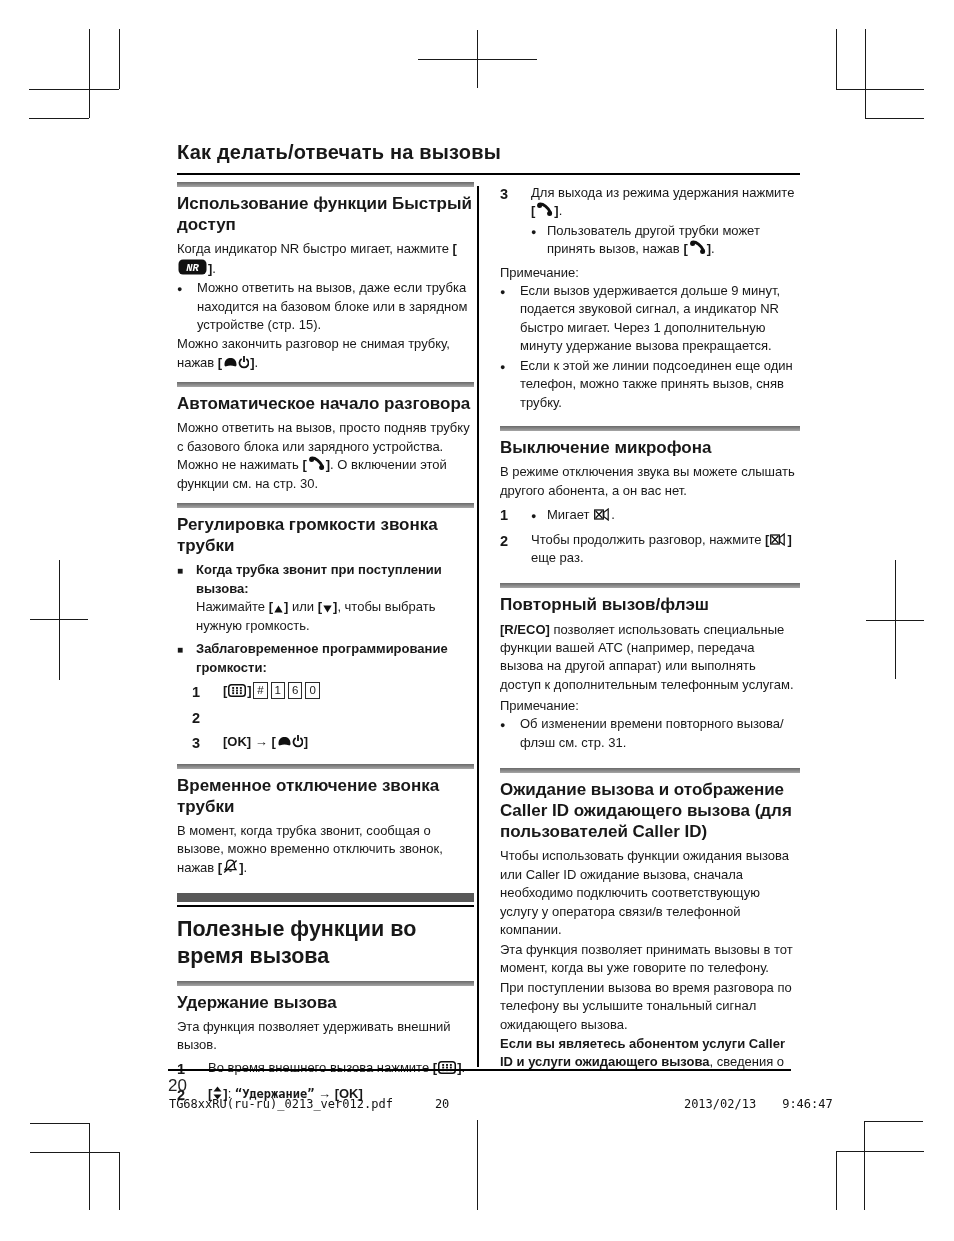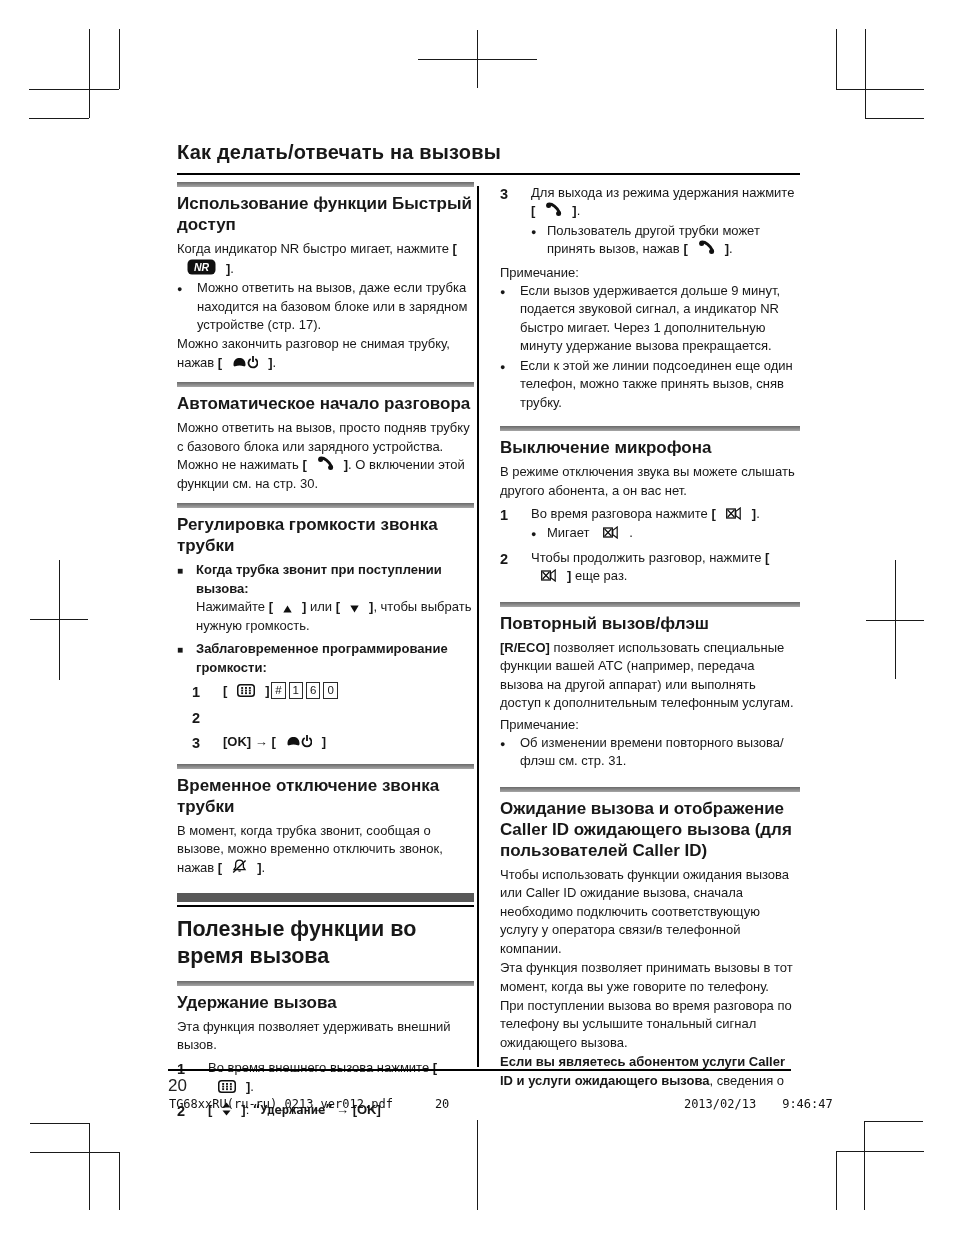--- a/index.html
+++ b/index.html
@@ -40,21 +40,21 @@
   .sqhead{font-weight:bold;}
 
   .step{display:flex;font-size:13px;line-height:1.42;margin:5px 0;}
   .step .n{width:31px;flex:none;font-weight:bold;font-size:14.5px;}
   .step .bd{flex:1;}
   .steps-ind{margin-left:15px;}
 
   .keybox{display:inline-block;border:1px solid #2a2a2a;padding:0 3px;margin:0 1.5px;
           font-size:11.5px;line-height:15px;vertical-align:1px;}
   .lcd{font-family:"DejaVu Sans Mono",monospace;font-weight:bold;font-size:12px;}
-  .icn{display:inline-block;vertical-align:-2px;line-height:0;margin:0 10px;}
+  .icn{display:inline-block;vertical-align:-2px;line-height:0;margin:0 1px;font-family:Liberation Mono, monospace;}
 
   .footrule{position:absolute;left:168px;top:1069px;width:623px;height:2px;background:#000;}
   .pageno{position:absolute;left:168px;top:1076px;font-size:17px;color:#222;}
   .printfoot{position:absolute;top:1083px;font-family:"DejaVu Sans Mono",monospace;font-size:12px;color:#111;white-space:pre;}
   .pf-left{left:140px;}
   .pf-right{left:655px;}
   .pf-gap{display:inline-block;width:42px;}
   .pf-gap2{display:inline-block;width:26px;}
 </style>
 </head>
@@ -100,21 +100,21 @@
 
         <div class="sec">
           <div class="secbar"></div>
           <h3>Использование функции Быстрый доступ</h3>
           <div class="p">Когда индикатор NR быстро мигает, нажмите <b>[</b><span class="icn"><svg width="29" height="16" viewBox="0 0 29 16">
                   <rect x="0.5" y="0.5" width="28" height="15" rx="4.5" fill="#101010"></rect>
                   <text x="14.5" y="12" text-anchor="middle" font-size="10.5" font-weight="bold" font-style="italic" fill="#ffffff">NR</text>
                 </svg></span><b>]</b>.</div>
           <div class="bul">
             <span class="mk">●</span>
-            <div class="bd">Можно ответить на вызов, даже если трубка находится на базовом блоке или в зарядном устройстве (стр. 17).</div>
+            <div class="bd">Можно ответить на вызов, даже если трубка находится на базовом блоке или в зарядном устройстве (стр. 15).</div>
           </div>
           <div class="p">Можно закончить разговор не снимая трубку, нажав <b>[</b><span class="icn"><svg width="26" height="14" viewBox="0 0 26 14">
                   <path d="M1.5 9.6 C1.5 5 4.5 3.1 7.5 3.1 C10.5 3.1 13.5 5 13.5 9.6 L13.5 10.1 C13.5 11.1 12.6 11.7 11.7 11.3 C10.4 10.7 9 10.4 7.5 10.4 C6 10.4 4.6 10.7 3.3 11.3 C2.4 11.7 1.5 11.1 1.5 10.1 Z" fill="#101010"></path>
                   <path d="M18.7 4.1 A4.5 4.5 0 1 0 23.3 4.1" fill="none" stroke="#101010" stroke-width="1.8"></path>
                   <line x1="21" y1="1" x2="21" y2="7.1" stroke="#101010" stroke-width="1.8"></line>
                 </svg></span><b>]</b>.</div>
         </div>
 
         <div class="sec">
           <div class="secbar"></div>
@@ -256,26 +256,20 @@
           <div class="bd">Если к этой же линии подсоединен еще один телефон, можно также принять вызов, сняв трубку.</div>
         </div>
 
         <div class="sec" style="margin-top:14px;">
           <div class="secbar"></div>
           <h3>Выключение микрофона</h3>
           <div class="p">В режиме отключения звука вы можете слышать другого абонента, а он вас нет.</div>
           <div class="step">
             <span class="n">1</span>
             <div class="bd">
-              <div>Во время разговора нажмите <b>[</b><span class="icn"><svg width="16" height="13" viewBox="0 0 16 13">
-                      <rect x="0.7" y="2" width="8.6" height="9" fill="none" stroke="#101010" stroke-width="1.3"></rect>
-                      <line x1="1.7" y1="3" x2="8.3" y2="10" stroke="#101010" stroke-width="1.2"></line>
-                      <line x1="8.3" y1="3" x2="1.7" y2="10" stroke="#101010" stroke-width="1.2"></line>
-                      <path d="M9.8 4.4 L14.2 1 L14.2 12 L9.8 8.6 Z" fill="none" stroke="#101010" stroke-width="1.2"></path>
-                    </svg></span><b>]</b>.</div>
               <div class="bul subbul">
                 <span class="mk">●</span>
                 <div class="bd">Мигает <span class="icn"><svg width="16" height="13" viewBox="0 0 16 13">
                         <rect x="0.7" y="2" width="8.6" height="9" fill="none" stroke="#101010" stroke-width="1.3"></rect>
                         <line x1="1.7" y1="3" x2="8.3" y2="10" stroke="#101010" stroke-width="1.2"></line>
                         <line x1="8.3" y1="3" x2="1.7" y2="10" stroke="#101010" stroke-width="1.2"></line>
                         <path d="M9.8 4.4 L14.2 1 L14.2 12 L9.8 8.6 Z" fill="none" stroke="#101010" stroke-width="1.2"></path>
                       </svg></span>.</div>
               </div>
             </div>

